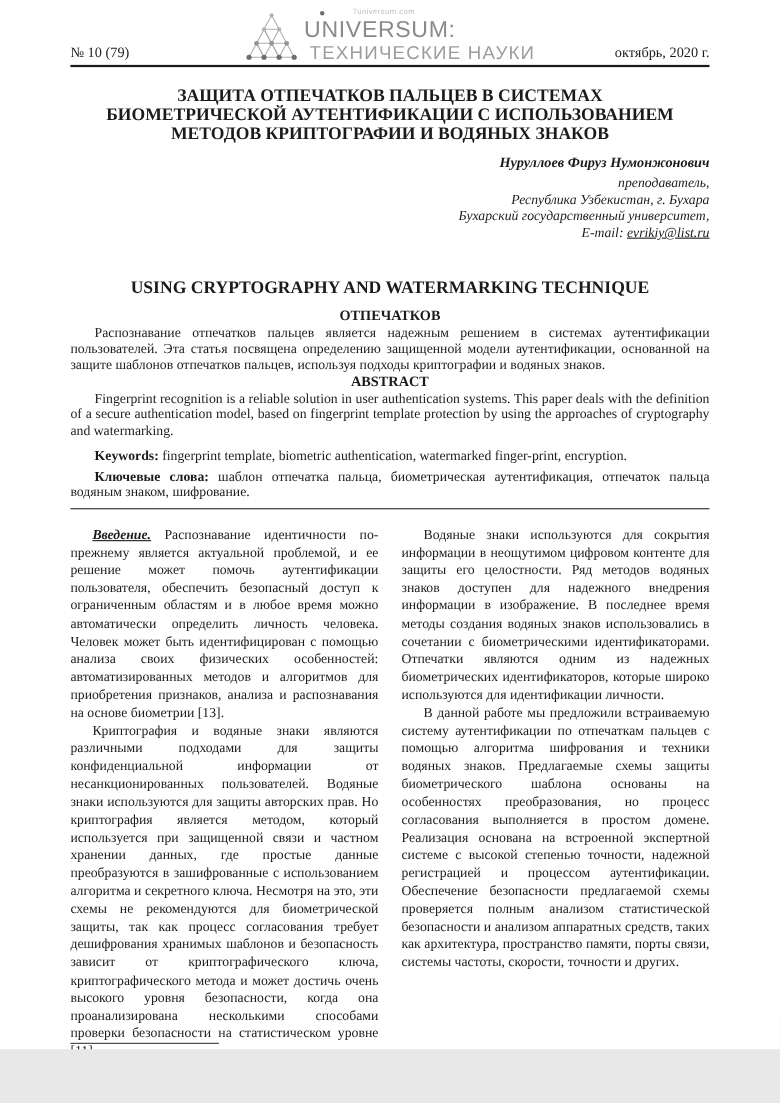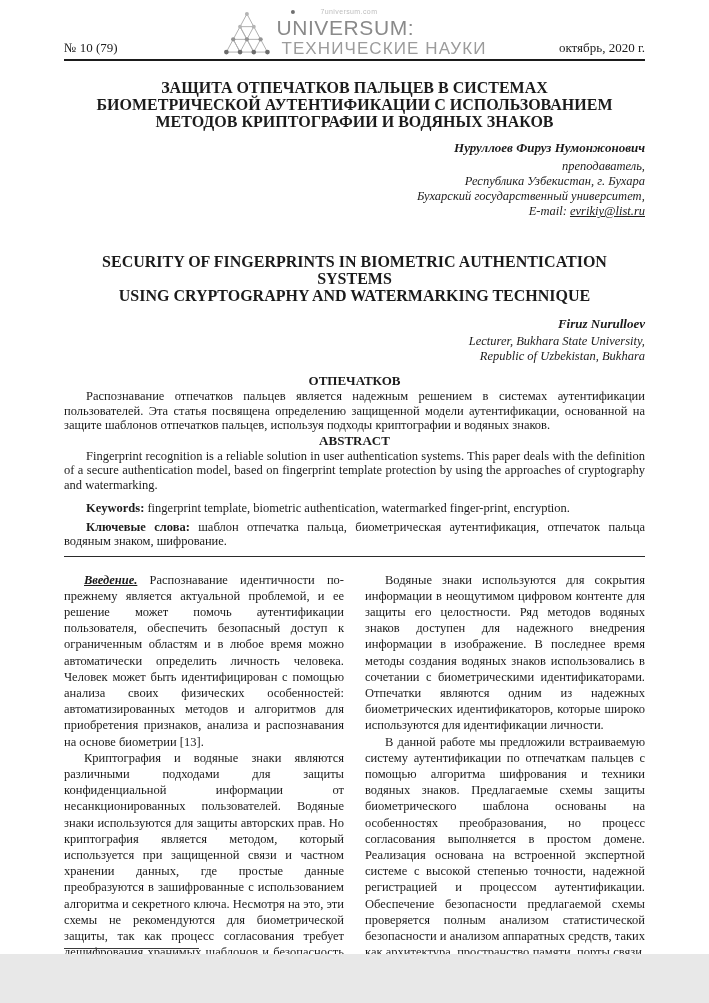--- a/index.html
+++ b/index.html
@@ -123,29 +123,23 @@
 
   <div class="authors">
     <div class="name">Нуруллоев Фируз Нумонжонович</div>
     <div>преподаватель,</div>
     <div>Республика Узбекистан, г. Бухара</div>
     <div>Бухарский государственный университет,</div>
     <div><span>E-mail: </span><a class="link" href="#">evrikiy@list.ru</a></div>
   </div>
 
   <div class="title title-en">
-    <div>SECURITY OF FINGERPRINTS IN BIOMETRIC AUTHENTICATION SYSTEMS</div>
     <div>USING CRYPTOGRAPHY AND WATERMARKING TECHNIQUE</div>
   </div>
 
-  <div class="authors authors-en">
-    <div class="name">Firuz Nurulloev</div>
-    <div>Lecturer, Bukhara State University,</div>
-    <div>Republic of Uzbekistan, Bukhara</div>
-  </div>
 
   <div class="sec-head h-annot">ОТПЕЧАТКОВ</div>
   <p class="para">Распознавание отпечатков пальцев является надежным решением в системах аутентификации пользователей. Эта статья посвящена определению защищенной модели аутентификации, основанной на защите шаблонов отпечатков пальцев, используя подходы криптографии и водяных знаков.</p>
 
   <div class="sec-head">ABSTRACT</div>
   <p class="para">Fingerprint recognition is a reliable solution in user authentication systems. This paper deals with the definition of a secure authentication model, based on fingerprint template protection by using the approaches of cryptography and watermarking.</p>
 
   <p class="para kw"><span class="kw-label">Keywords:</span><span> fingerprint template, biometric authentication, watermarked finger-print, encryption.</span></p>
   <p class="para kw"><span class="kw-label">Ключевые слова:</span><span> шаблон отпечатка пальца, биометрическая аутентификация, отпечаток пальца водяным знаком, шифрование.</span></p>
 

